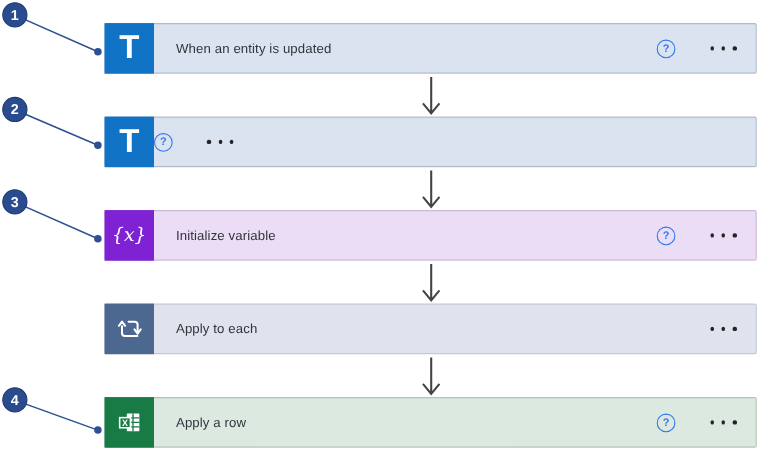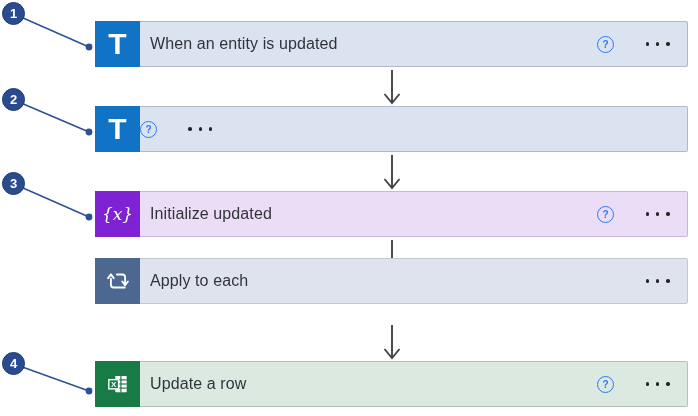--- a/index.html
+++ b/index.html
@@ -12,34 +12,34 @@
   
   .step{
     position:absolute;left:95px;width:593px;height:46px;
     display:flex;align-items:stretch;box-sizing:border-box;
     border:1px solid rgba(125,134,152,.45);border-radius:2px;cursor:pointer;
   }
   .step-0,.step-1{background:#dce3f0;}
   .step-2{background:#ebddf6;border-color:rgba(150,125,170,.40);}
   .step-3{background:#dee3ed;border-color:#c3c8d2;}
   .step-4{background:#dce9e1;border-color:rgba(120,150,130,.45);}
-  .t0{top:21px}.t1{top:106px}.t2{top:191px}.t3{top:258px}.t4{top:361px}
+  .t0{top:21px}.t1{top:106px}.t2{top:191px}.t3{top:276px}.t4{top:361px}
 
   .tile{
     flex:0 0 45px;display:flex;align-items:center;justify-content:center;
     color:#fff;margin:-1px 0 -1px -1px;
   }
   .tile-dynamics{background:#1173c5;font-weight:bold;font-size:30px;}
   .tile-variable{background:#7e22d3;font-family:"DejaVu Serif",serif;font-style:italic;font-size:17px;}
   .tile-loop{background:#4c6890;}
   .tile-excel{background:#187a44;}
 
   .label{
-    flex:1;display:flex;align-items:center;padding-left:10px;
-    font-size:16px;color:#32343b;letter-spacing:.1px;
+    flex:1;display:flex;align-items:center;padding-left:20px;
+    font-size:12px;color:#32343b;letter-spacing:.1px;
   }
   .actions{display:flex;align-items:center;padding-right:12px;}
   .help{
     width:17px;height:17px;border-radius:50%;border:1.6px solid #2f78ee;
     background:transparent;color:#2f78ee;font-size:10px;font-weight:bold;
     display:flex;align-items:center;justify-content:center;
     margin-right:26px;padding:0;cursor:pointer;box-sizing:border-box;
     font-family:"Liberation Sans",sans-serif;
   }
   .menu{
@@ -126,21 +126,21 @@
           <i class="dot"></i>
           <i class="dot"></i>
         </button>
     </div>
   </div>
 
   <div class="step step-2 t2">
     <div class="tile tile-variable">
       <span>{x}</span>
     </div>
-    <div class="label">Initialize updated</div>
+    <div class="label">Initialize variable</div>
     <div class="actions">
       <button class="help">
           <span>?</span>
         </button>
       <button class="menu">
           <i class="dot"></i>
           <i class="dot"></i>
           <i class="dot"></i>
         </button>
     </div>
@@ -172,21 +172,21 @@
         <g stroke="#187a44" stroke-width="1.1">
           <line x1="9.5" y1="8.2" x2="20" y2="8.2"></line>
           <line x1="9.5" y1="12" x2="20" y2="12"></line>
           <line x1="9.5" y1="15.8" x2="20" y2="15.8"></line>
           <line x1="14.7" y1="4.5" x2="14.7" y2="19.5"></line>
         </g>
         <rect x="3.5" y="8" width="9" height="8.5" fill="#187a44" stroke="#ffffff" stroke-width="1.3"></rect>
         <text x="8" y="15" text-anchor="middle" fill="#ffffff" font-family="Liberation Sans, sans-serif" font-size="7.5" font-weight="bold">X</text>
       </svg>
     </div>
-    <div class="label">Update a row</div>
+    <div class="label">Apply a row</div>
     <div class="actions">
       <button class="help">
           <span>?</span>
         </button>
       <button class="menu">
           <i class="dot"></i>
           <i class="dot"></i>
           <i class="dot"></i>
         </button>
     </div>

